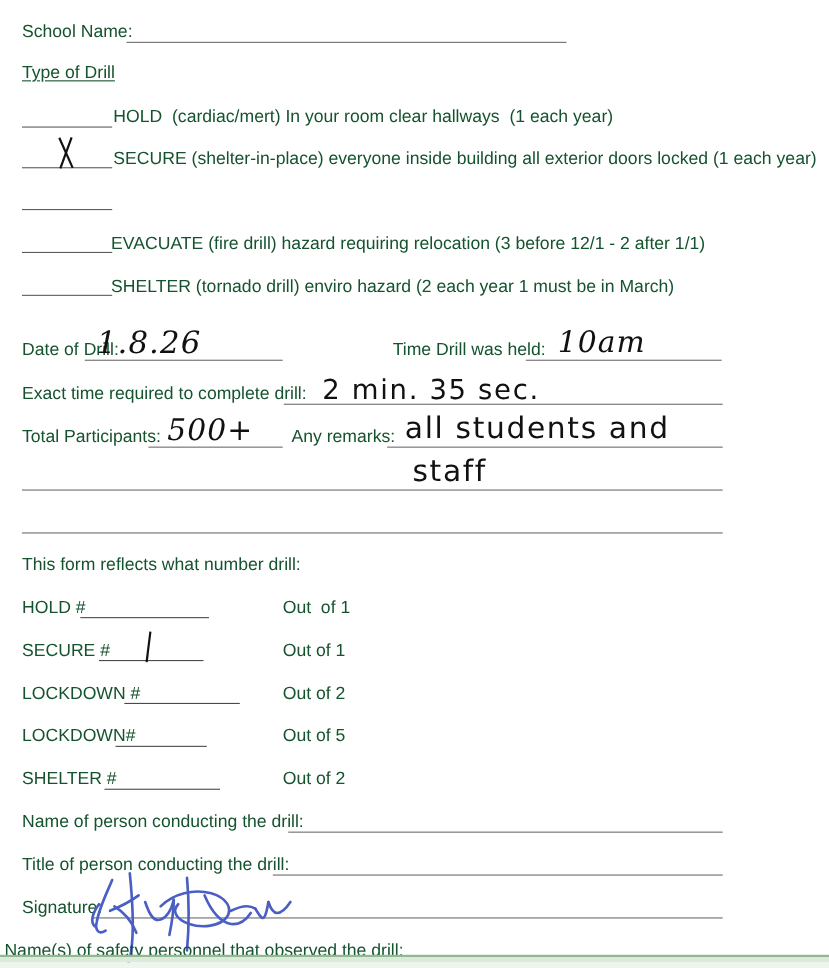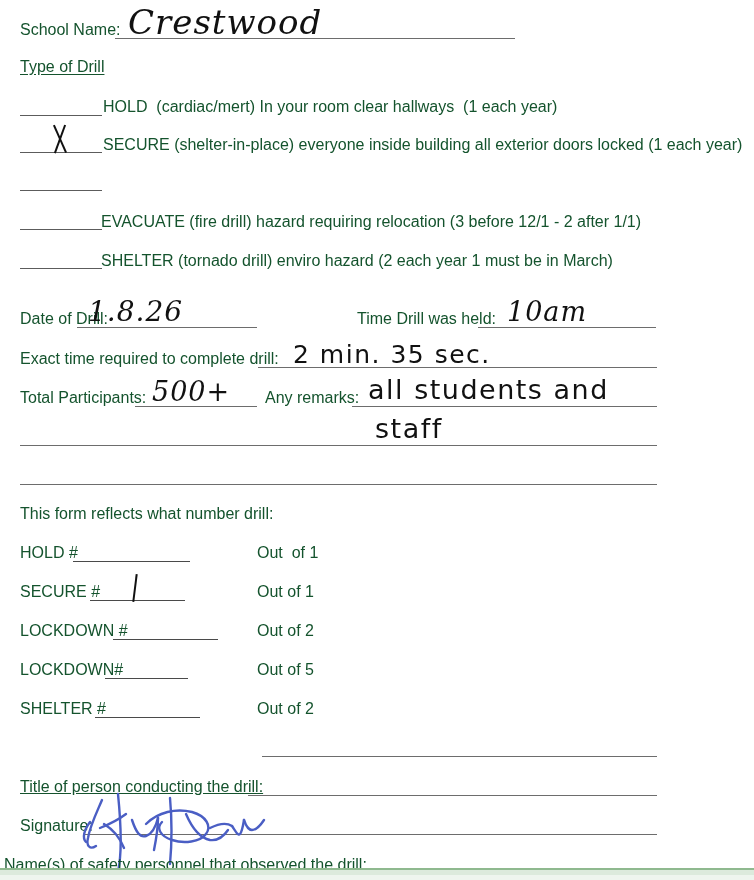--- a/index.html
+++ b/index.html
@@ -107,21 +107,20 @@
   .strip.s2 { bottom: 5px;  height: 5px; background: #dceadc; }
   .strip.s3 { bottom: 0;    height: 5px; background: #eef5ee; }
 </style>
 </head>
 <body>
 
 <div class="page">
 
   <div class="lbl" style="left:20px; top:22px;">School Name:</div>
   <div class="rule" style="left:115px; top:38px; width:400px;"></div>
-  <div class="hand" style="left:128px; top:2px; font-size:34px;">Crestwood</div>
 
   <div class="lbl underline-title" style="left:20px; top:59px;">Type of Drill</div>
 
   <div class="blank" style="left:20px; top:115px; width:82px;"></div>
   <div class="lbl" style="left:103px; top:99px;">HOLD  (cardiac/mert) In your room clear hallways  (1 each year)</div>
 
   <div class="blank" style="left:20px; top:152px; width:82px;"></div>
   <div class="xmark" style="left:46px; top:124px;">
     <span class="a"></span>
       <span class="b"></span>
@@ -177,23 +176,24 @@
   <div class="lbl" style="left:257px; top:623px;">Out of 2</div>
 
   <div class="lbl" style="left:20px; top:662px;">LOCKDOWN#</div>
   <div class="rule dark" style="left:105px; top:678px; width:83px;"></div>
   <div class="lbl" style="left:257px; top:662px;">Out of 5</div>
 
   <div class="lbl" style="left:20px; top:701px;">SHELTER #</div>
   <div class="rule dark" style="left:95px; top:717px; width:105px;"></div>
   <div class="lbl" style="left:257px; top:701px;">Out of 2</div>
 
+  <div class="lbl" style="left:20px; top:740px;">Name of person conducting the drill:</div>
   <div class="rule" style="left:262px; top:756px; width:395px;"></div>
 
-  <div class="lbl" style="left:20px; top:779px;text-decoration:underline;">Title of person conducting the drill:</div>
+  <div class="lbl" style="left:20px; top:779px;">Title of person conducting the drill:</div>
   <div class="rule" style="left:248px; top:795px; width:409px;"></div>
 
   <div class="lbl" style="left:20px; top:818px;">Signature:</div>
   <div class="rule" style="left:85px; top:834px; width:572px;"></div>
   <div class="signature" style="left:60px; top:780px;">
     <svg width="210" height="100" viewBox="0 0 210 100" fill="none" stroke="#4a5ec4" stroke-width="2.4" stroke-linecap="round" stroke-linejoin="round">
       <path d="M42 20 C36 34 30 46 28 58 C26 66 30 70 36 66"></path>
       <path d="M58 14 C60 34 62 56 60 78 C59 90 57 96 55 100"></path>
       <path d="M40 48 C50 44 58 40 66 34"></path>
       <path d="M44 44 C54 50 60 58 64 68"></path>

